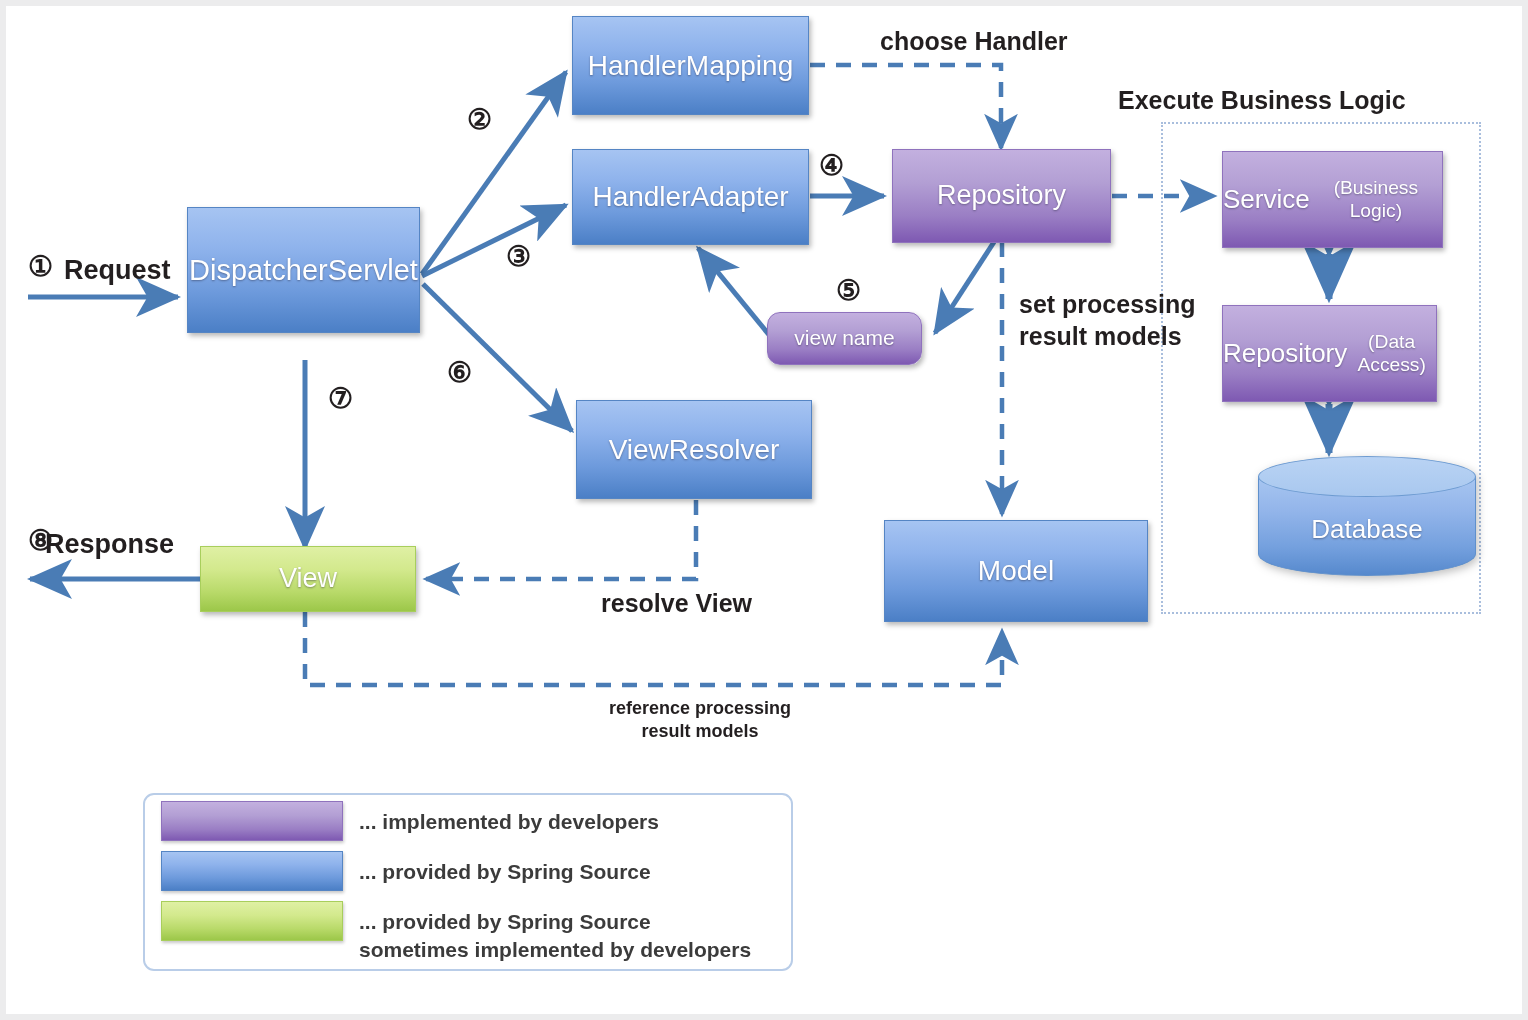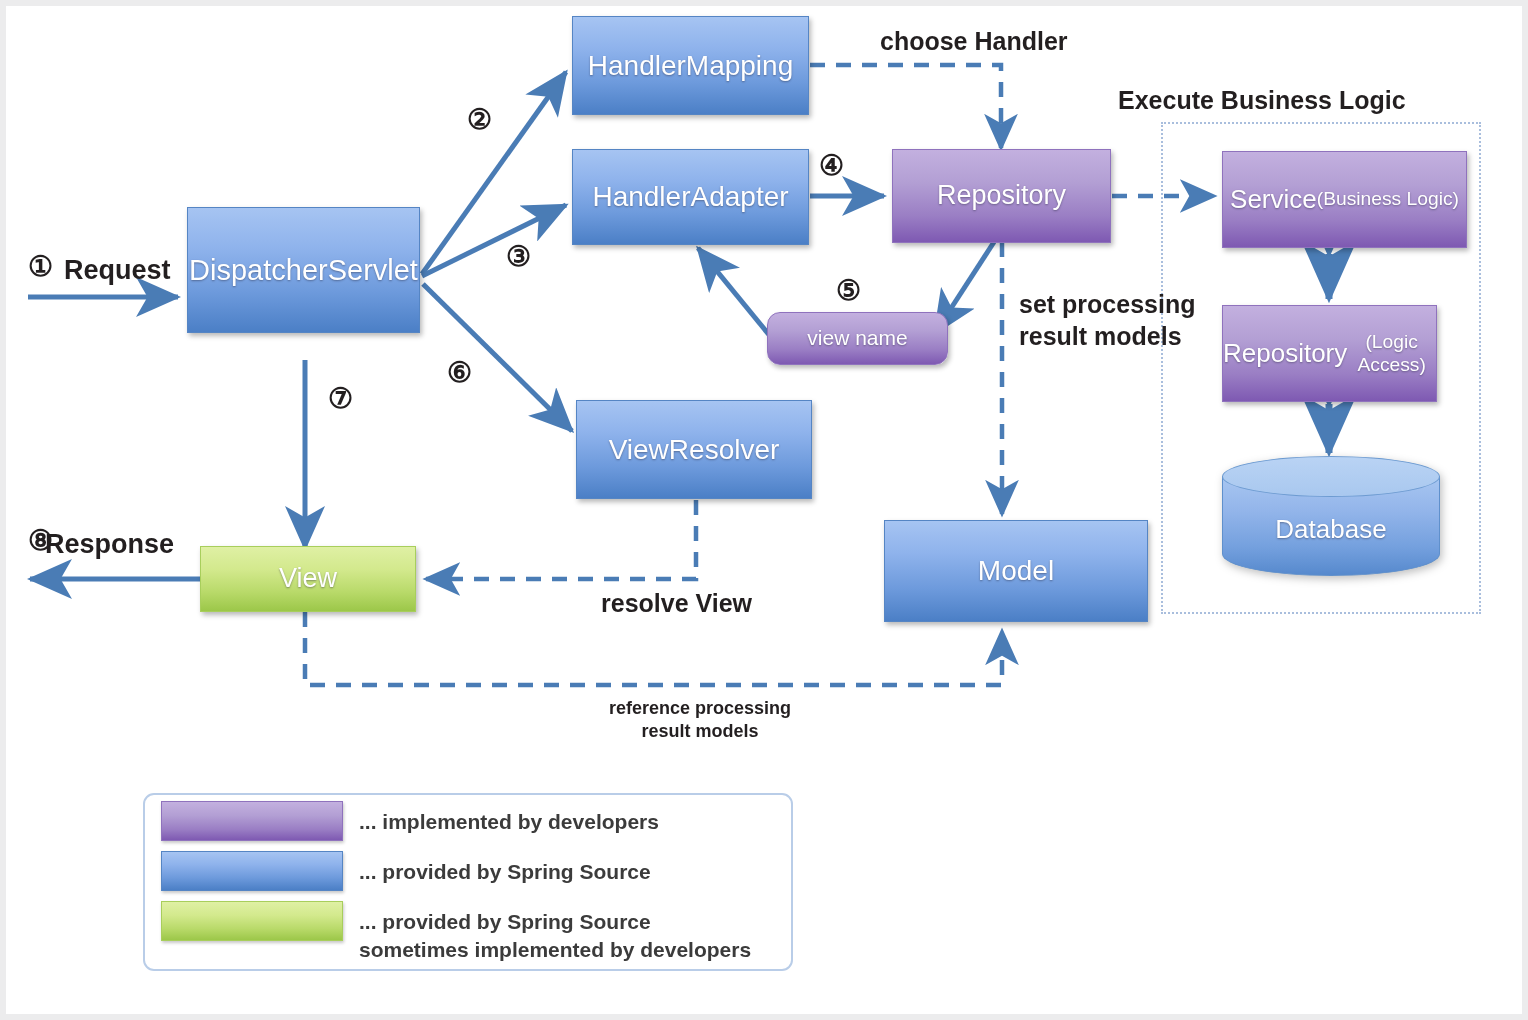--- a/index.html
+++ b/index.html
@@ -50,20 +50,21 @@
   .node.green {
     background: linear-gradient(to bottom, #dff0a4 0%, #d3e98d 35%, #b9da6a 70%, #9CC749 100%);
     border: 1px solid #a8ce5c;
   }
   .node.rounded { border-radius: 13px; }
 
   
   .cylinder {
     position: absolute;
     filter: drop-shadow(2px 3px 4px rgba(0,0,0,0.25));
+    margin-left: 36px;
   }
   .cyl-body {
     position: absolute;
     left: 0; right: 0;
     background: linear-gradient(to bottom, #a8c6f1 0%, #93b5ea 35%, #74a0de 72%, #5689cd 100%);
     border-left: 1px solid #5f90cc;
     border-right: 1px solid #5f90cc;
     border-bottom: 1px solid #5f90cc;
     border-radius: 0 0 50% 50% / 0 0 22% 22%;
   }
@@ -207,45 +208,45 @@
 
   <div class="node blue" style="left:566px; top:143px; width:237px; height:96px; font-size:28px;">
     <span>Handler</span>
     <span>Adapter</span>
   </div>
 
   <div class="node purple" style="left:886px; top:143px; width:219px; height:94px; font-size:27px;">
     <span>Repository</span>
   </div>
 
-  <div class="node purple rounded" style="left:761px; top:306px; width:181px; height:53px; font-size:21px;">
+  <div class="node purple rounded" style="left:761px; top:306px; width:155px; height:53px; font-size:21px;">
     <span>view name</span>
   </div>
 
   <div class="node blue" style="left:570px; top:394px; width:236px; height:99px; font-size:28px;">
     <span>View</span>
     <span>Resolver</span>
   </div>
 
   <div class="node green" style="left:194px; top:540px; width:216px; height:66px; font-size:27px;">
     <span>View</span>
   </div>
 
   <div class="node blue" style="left:878px; top:514px; width:264px; height:102px; font-size:28px;">
     <span>Model</span>
   </div>
 
-  <div class="node purple" style="left:1216px; top:145px; width:245px; height:97px; font-size:26px;">
+  <div class="node purple" style="left:1216px; top:145px; width:221px; height:97px; font-size:26px;">
     <span>Service</span>
     <span class="sub">(Business Logic)</span>
   </div>
 
   <div class="node purple" style="left:1216px; top:299px; width:215px; height:97px; font-size:26px;">
     <span>Repository</span>
-    <span class="sub">(Logic Access)</span>
+    <span class="sub">(Data Access)</span>
   </div>
 
   <div class="cylinder" style="left:1216px; top:450px; width:218px; height:122px;">
     <div class="cyl-body" style="top:20px; height:100px;"></div>
     <div class="cyl-top" style="top:0px; height:41px;"></div>
     <div class="cyl-label" style="top:58px; font-size:26px;">Database</div>
   </div>
 
   <div class="lbl" style="left:58px; top:247px; font-size:27px;">Request</div>
   <div class="lbl" style="left:39px; top:521px; font-size:27px;">Response</div>

